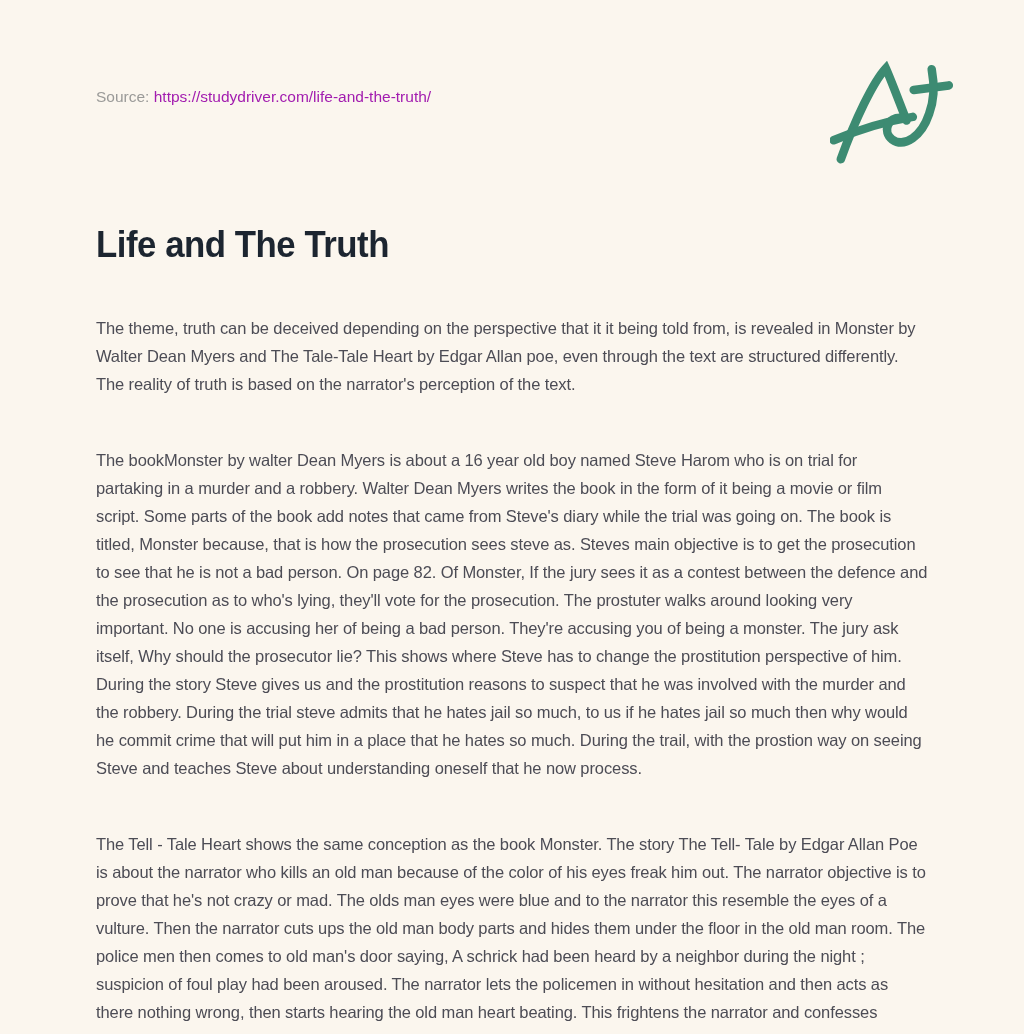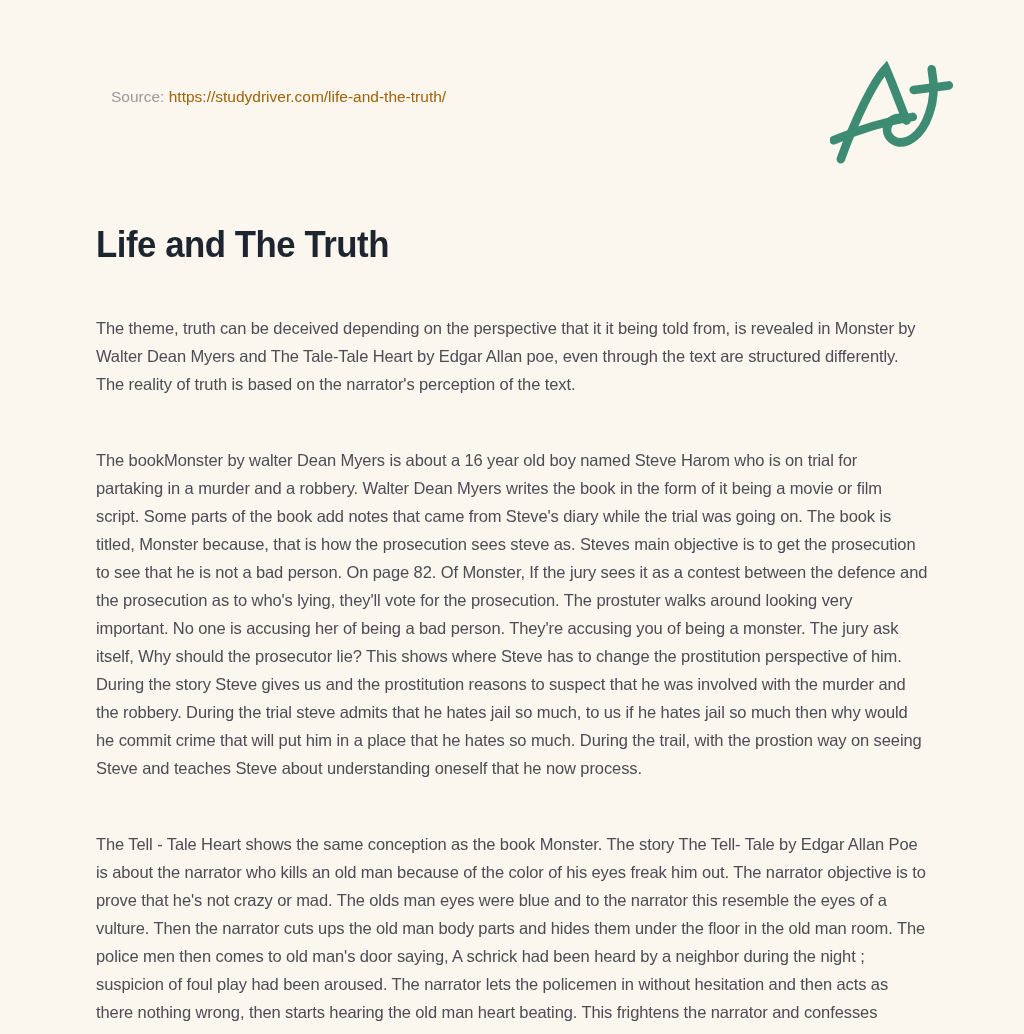--- a/index.html
+++ b/index.html
@@ -34,25 +34,24 @@
     letter-spacing: 0.2px;
   }
 
   .source-line {
     margin-top: 16px;
     font-size: 15.5px;
   }
 
   .source-label {
     color: #9a9a98;
-    margin-left: 15px;
   }
 
   .source-link {
-    color: #a16207;
+    color: #a21caf;
     text-decoration: none;
   }
 
   .logo {
     position: absolute;
     top: 58px;
     right: 68px;
     width: 126px;
     height: 116px;
   }

